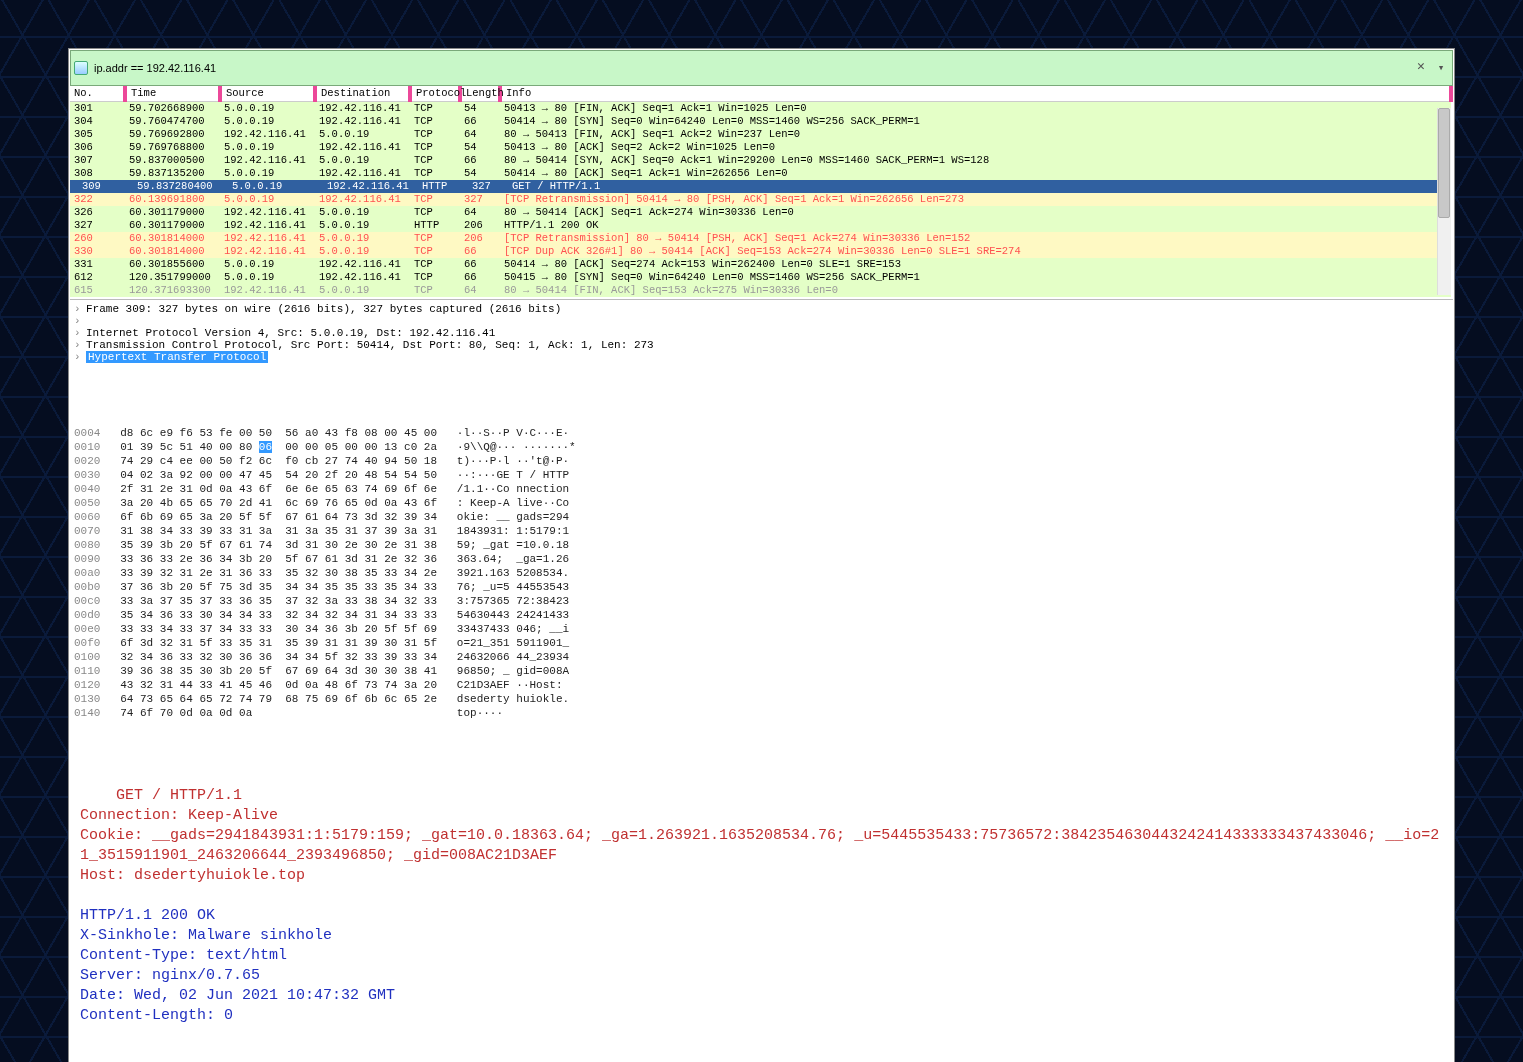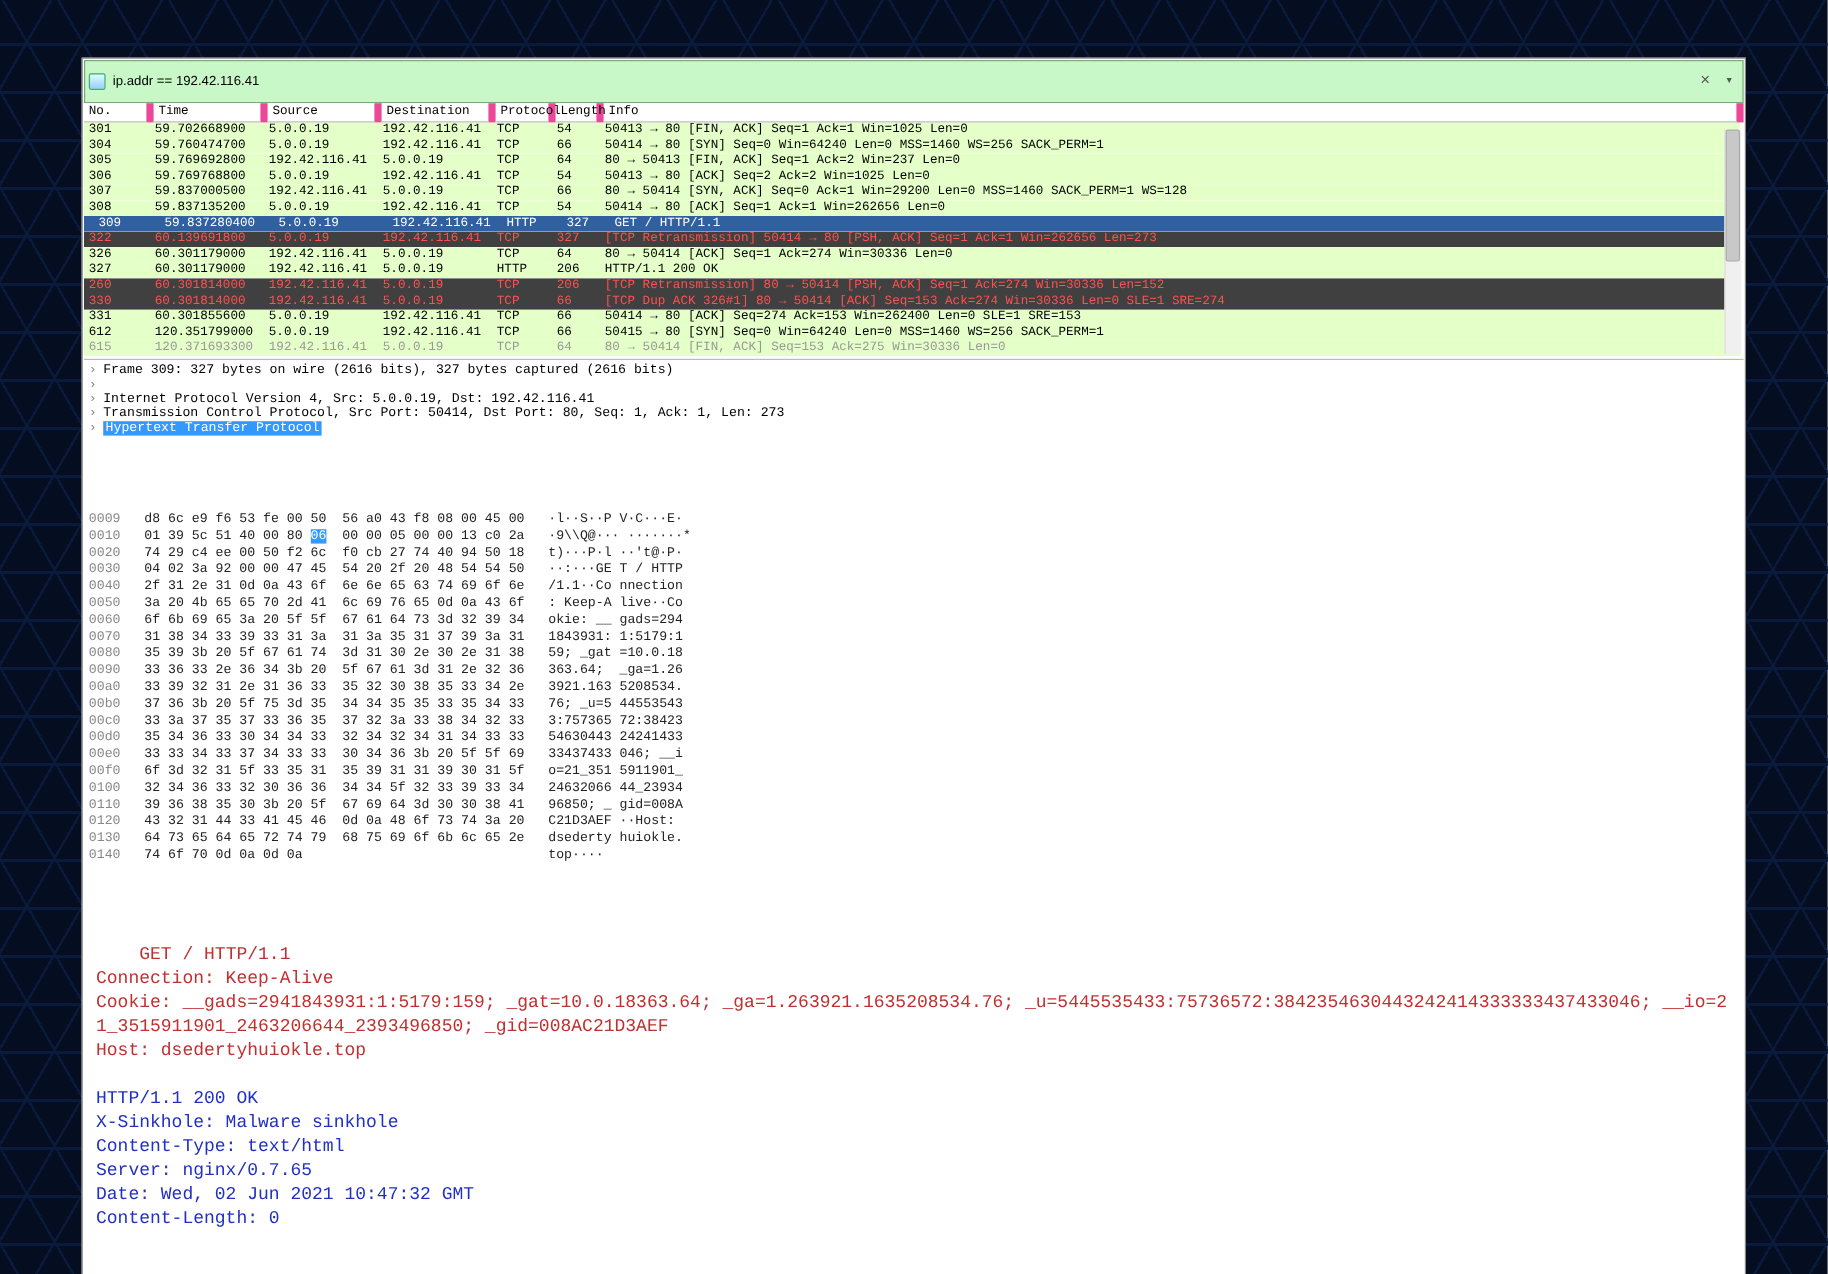--- a/index.html
+++ b/index.html
@@ -45,32 +45,32 @@
   .filter-more {
     width:16px;height:14px;color:#555;text-align:center;line-height:14px;
   }
   table.pl {
     width:100%;border-collapse:collapse;table-layout:fixed;
     font-size:10.5px;line-height:13px;
   }
   table.pl th {
     text-align:left;font-weight:normal;background:#fff;
     border-bottom:1px solid #ccc;padding:1px 6px 1px 4px;color:#000;
-    border-right:6px solid #ec4899;
+    border-right:4px solid #ec4899;
   }
   table.pl td {padding:0 4px;white-space:nowrap;overflow:hidden;}
   .c-no{width:55px;text-align:left;padding-right:8px;}
   .c-time{width:95px;margin-top:42px;}
   .c-src{width:95px;margin-left:12px;}
   .c-dst{width:95px;}
   .c-proto{width:50px;}
   .c-len{width:40px;}
   .c-info{}
   tr.bg-green td{background:#e4ffc7;color:#000;}
-  tr.bg-black td{background:#404040;color:#ff5050;}
+  tr.bg-black td{background:#fef9c3;color:#ff5050;}
   tr.bg-sel   td{background:#3060a0;color:#fff;padding-left:12px;}
   tr.bg-cut   td{background:#e4ffc7;color:#999;}
   .rule {border-top:1px solid #bbb;margin:2px 0 0 0;}
   .details {padding:3px 4px;font-size:11px;color:#000;}
   .details .row{display:flex;gap:4px;align-items:center;}
   .tw{color:#888;width:8px;display:inline-block;}
   .hl-row{background:#3399ff;color:#fff;padding:0 2px;display:inline-block;}
   .hex {
     font-size:11px;line-height:14px;color:#222;
     padding:60px 4px 6px 4px;white-space:pre;
@@ -287,21 +287,21 @@
     <div class="row">
         <span class="tw">›</span>
         <span>Transmission Control Protocol, Src Port: 50414, Dst Port: 80, Seq: 1, Ack: 1, Len: 273</span>
       </div>
     <div class="row">
         <span class="tw">›</span>
         <span class="hl-row">Hypertext Transfer Protocol</span>
       </div>
   </div>
 
-  <div class="hex" id="hex"><span class="off">0009</span>   d8 6c e9 f6 53 fe 00 50  56 a0 43 f8 08 00 45 00   ·l··S··P V·C···E·
+  <div class="hex" id="hex"><span class="off">0004</span>   d8 6c e9 f6 53 fe 00 50  56 a0 43 f8 08 00 45 00   ·l··S··P V·C···E·
 <span class="off">0010</span>   01 39 5c 51 40 00 80 <span class="sel">06</span>  00 00 05 00 00 13 c0 2a   ·9\\Q@··· ·······*
 <span class="off">0020</span>   74 29 c4 ee 00 50 f2 6c  f0 cb 27 74 40 94 50 18   t)···P·l ··'t@·P·
 <span class="off">0030</span>   04 02 3a 92 00 00 47 45  54 20 2f 20 48 54 54 50   ··:···GE T / HTTP
 <span class="off">0040</span>   2f 31 2e 31 0d 0a 43 6f  6e 6e 65 63 74 69 6f 6e   /1.1··Co nnection
 <span class="off">0050</span>   3a 20 4b 65 65 70 2d 41  6c 69 76 65 0d 0a 43 6f   : Keep-A live··Co
 <span class="off">0060</span>   6f 6b 69 65 3a 20 5f 5f  67 61 64 73 3d 32 39 34   okie: __ gads=294
 <span class="off">0070</span>   31 38 34 33 39 33 31 3a  31 3a 35 31 37 39 3a 31   1843931: 1:5179:1
 <span class="off">0080</span>   35 39 3b 20 5f 67 61 74  3d 31 30 2e 30 2e 31 38   59; _gat =10.0.18
 <span class="off">0090</span>   33 36 33 2e 36 34 3b 20  5f 67 61 3d 31 2e 32 36   363.64;  _ga=1.26
 <span class="off">00a0</span>   33 39 32 31 2e 31 36 33  35 32 30 38 35 33 34 2e   3921.163 5208534.

